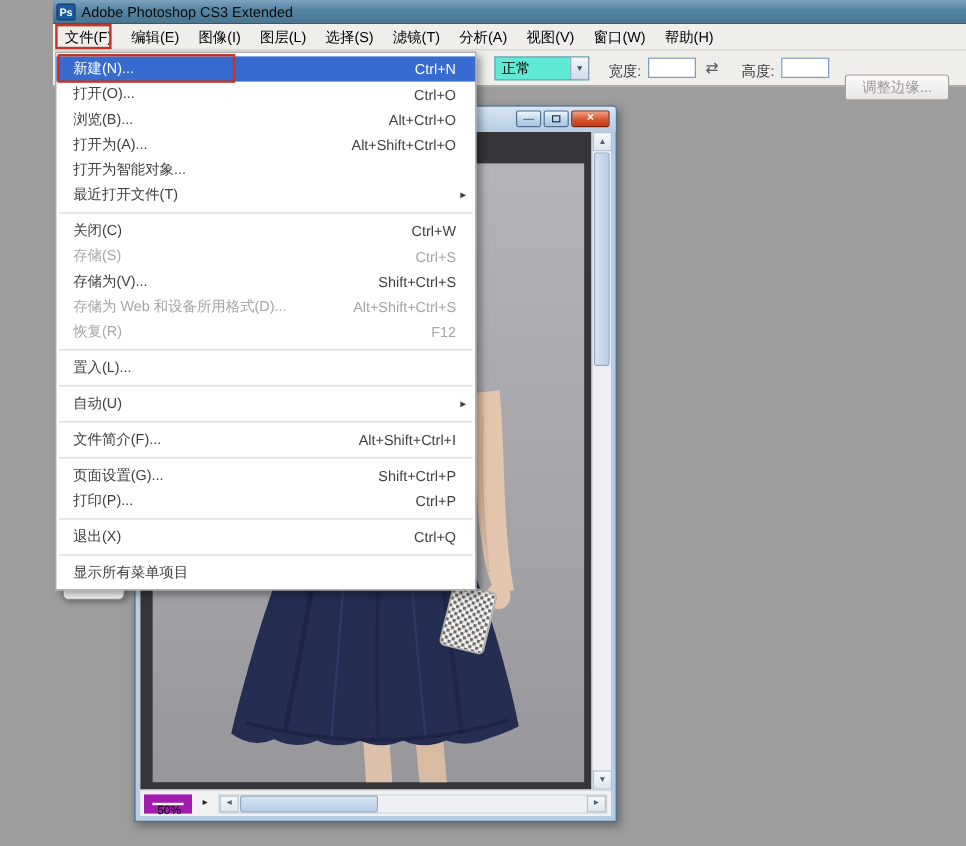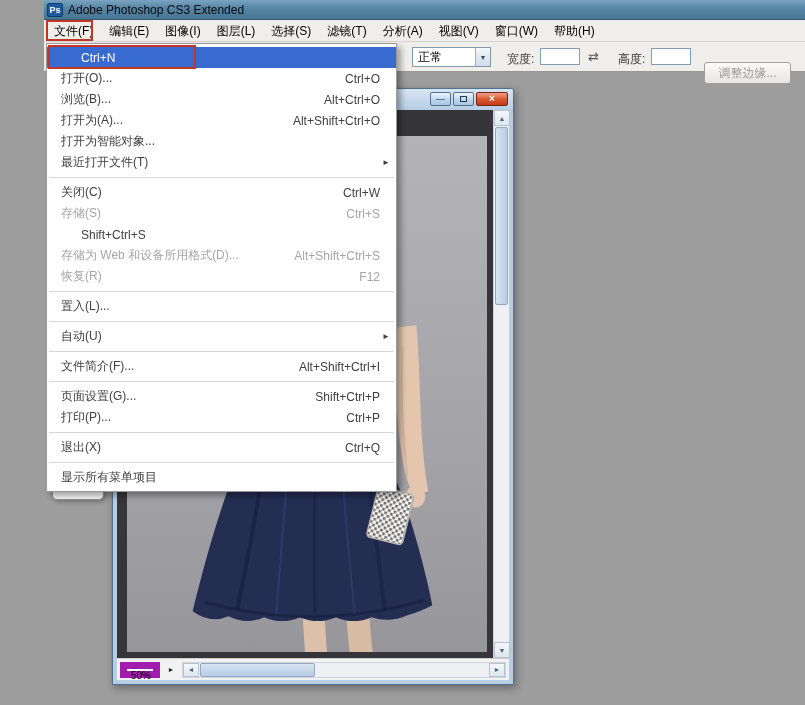--- a/index.html
+++ b/index.html
@@ -12,21 +12,21 @@
     background:linear-gradient(180deg,#7aa3c0 0%,#5585a4 45%,#477694 100%);border-bottom:1px solid #35596f;}
   .ps-icon{width:16px;height:14px;background:#1c5c9c;color:#fff;font-size:9px;font-weight:bold;display:flex;align-items:center;justify-content:center;border-radius:2px;border:1px solid #0d3c6b;}
   .title-text{font-size:12px;color:#0a0a0a;}
 
   
   .menubar{position:absolute;left:0;top:20px;width:100%;height:22px;background:#f0eeeb;border-bottom:1px solid #d8d5d1;display:flex;align-items:stretch;padding-left:2px;}
   .mb-item{font-size:12px;line-height:22px;padding:0 8px;color:#000;white-space:nowrap;}
 
   
   .optionsbar{position:absolute;left:0;top:42px;width:100%;height:30px;background:#f0eeeb;border-bottom:1px solid #9b9894;}
-  .mode-select{position:absolute;left:368px;top:5px;width:79px;height:20px;border:1px solid #8298ab;background:#ffffff;display:flex;align-items:center;}
+  .mode-select{position:absolute;left:368px;top:5px;width:79px;height:20px;border:1px solid #8298ab;background:#5eead4;display:flex;align-items:center;}
   .mode-text{flex:1;font-size:12px;padding-left:5px;color:#000;}
   .mode-arrow{width:15px;height:100%;background:linear-gradient(180deg,#f4f7fa,#cfdcea);border-left:1px solid #9ab0c4;font-size:7px;display:flex;align-items:center;justify-content:center;color:#33506b;}
   .opt-label{position:absolute;top:9px;font-size:12px;color:#3a3a3a;}
   .lbl-w{left:463px;} .lbl-h{left:574px;}
   .opt-input{position:absolute;top:6px;width:40px;height:17px;border:1px solid #7f9db9;background:#fff;font-size:11px;padding:0 3px;}
   .in-w{left:496px;} .in-h{left:607px;}
   .swap-icon{position:absolute;left:544px;top:7px;font-size:13px;color:#555;}
   .refine-btn{position:absolute;left:660px;top:20px;width:87px;height:22px;border:1px solid #a3a09c;border-radius:3px;
     background:linear-gradient(180deg,#fbfaf9,#e8e6e3);color:#9a9793;font-size:12px;display:flex;align-items:center;justify-content:center;}
 
@@ -185,20 +185,21 @@
               <span>►</span>
             </div>
         </div>
       </div>
     </div>
   </div>
 
   <div class="file-menu" id="file-menu">
     <div class="annotation-box anno-newitem"></div>
   <div class="menu-item selected">
+        <span class="mi-label">新建(N)...</span>
         <span class="mi-shortcut">Ctrl+N</span>
       </div>
       <div class="menu-item">
         <span class="mi-label">打开(O)...</span>
         <span class="mi-shortcut">Ctrl+O</span>
       </div>
       <div class="menu-item">
         <span class="mi-label">浏览(B)...</span>
         <span class="mi-shortcut">Alt+Ctrl+O</span>
       </div>
@@ -216,20 +217,21 @@
       <div class="menu-sep"></div>
       <div class="menu-item">
         <span class="mi-label">关闭(C)</span>
         <span class="mi-shortcut">Ctrl+W</span>
       </div>
       <div class="menu-item disabled">
         <span class="mi-label">存储(S)</span>
         <span class="mi-shortcut">Ctrl+S</span>
       </div>
       <div class="menu-item">
+        <span class="mi-label">存储为(V)...</span>
         <span class="mi-shortcut">Shift+Ctrl+S</span>
       </div>
       <div class="menu-item disabled">
         <span class="mi-label">存储为 Web 和设备所用格式(D)...</span>
         <span class="mi-shortcut">Alt+Shift+Ctrl+S</span>
       </div>
       <div class="menu-item disabled">
         <span class="mi-label">恢复(R)</span>
         <span class="mi-shortcut">F12</span>
       </div>

